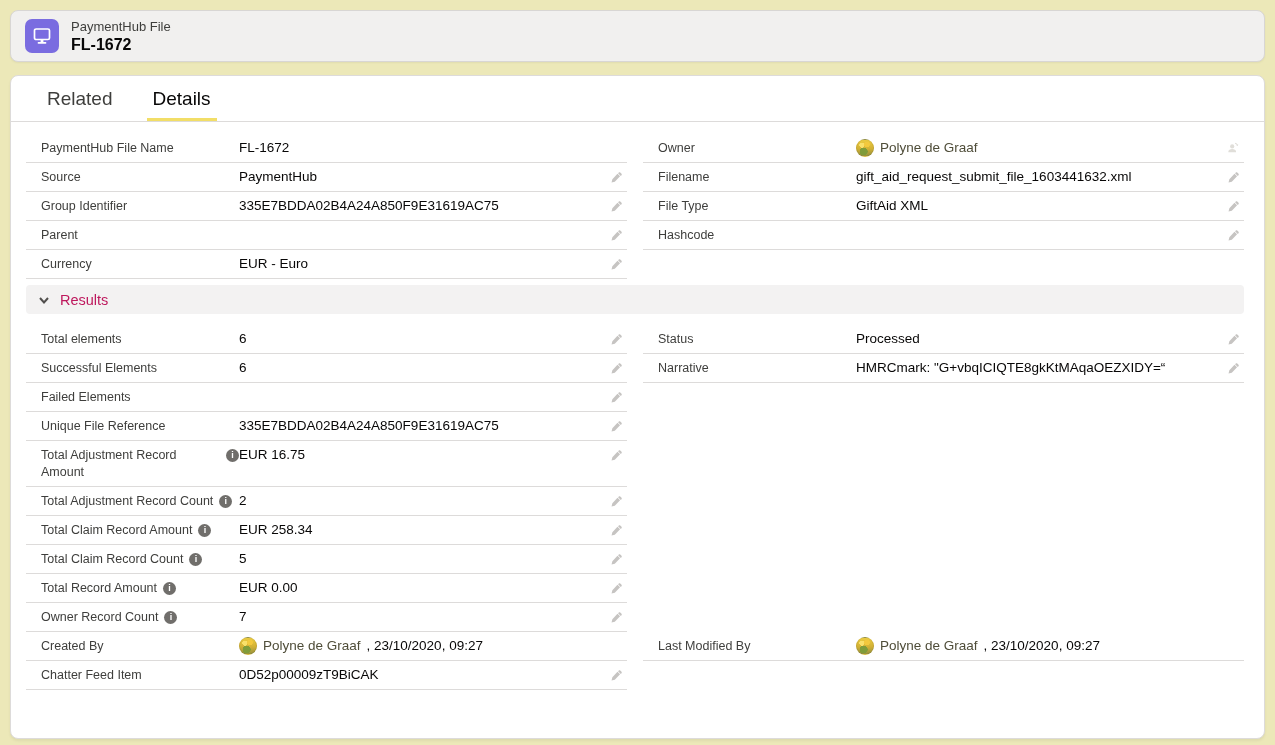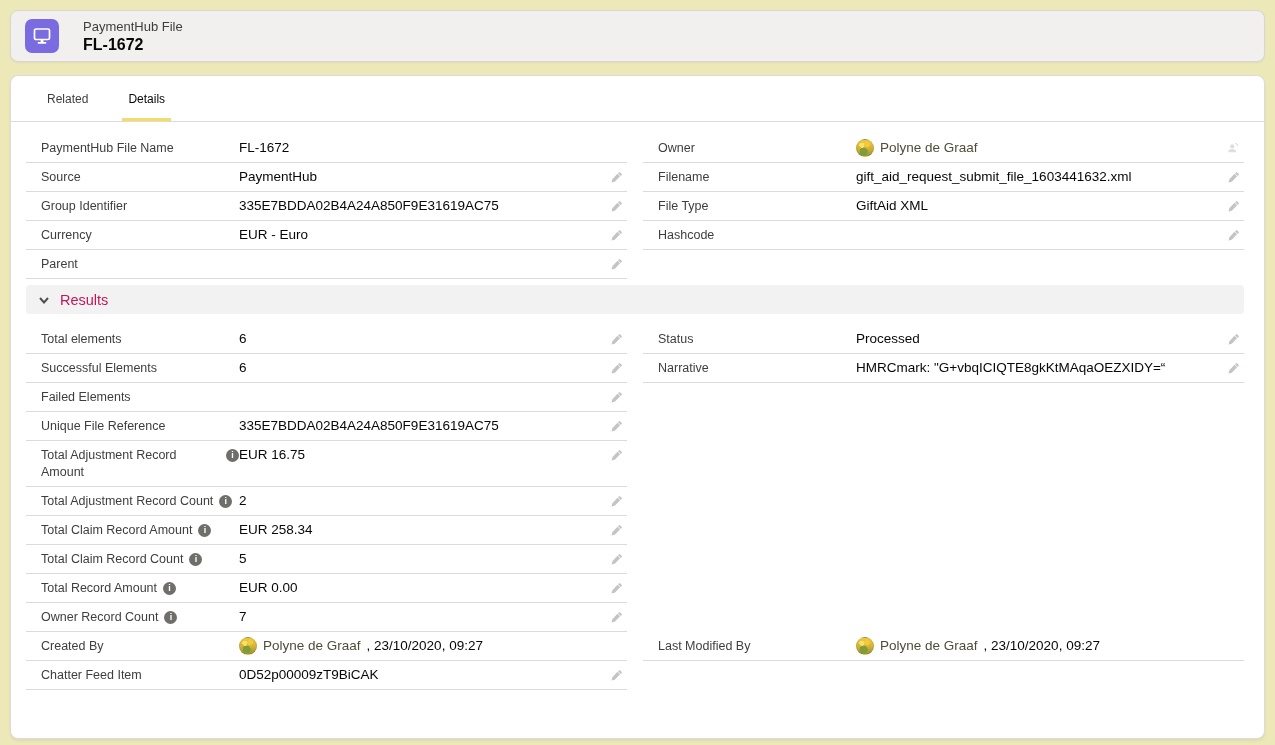--- a/index.html
+++ b/index.html
@@ -13,21 +13,21 @@
   }
   .card { border-radius: 8px; }
 
   
   .record-header {
     background: #f1f0ef;
     border: 1px solid #d8d6d4;
     height: 52px;
     display: flex;
     align-items: center;
-    gap: 24px;
+    gap: 12px;
     padding: 0 14px;
     margin-bottom: 13px;
     box-shadow: 0 1px 2px rgba(0,0,0,.05);
   }
   .entity-icon {
     width: 34px; height: 34px;
     background: #7a6ce0;
     border-radius: 7px;
     display: flex; align-items: center; justify-content: center;
     flex: none;
@@ -47,21 +47,21 @@
     display: flex;
     align-items: stretch;
     height: 46px;
     border-bottom: 1px solid #dddbda;
     padding: 0 16px;
   }
   .tab {
     display: flex; align-items: center;
     padding: 0 6px;
     margin: 0 14px;
-    font-size: 12px;
+    font-size: 19px;
     color: #3e3e3c;
     cursor: pointer;
   }
   .tab.active {
     font-weight: 400;
     color: #080707;
     box-shadow: inset 0 -3px 0 #f2de67;
   }
 
   
@@ -218,42 +218,42 @@
     </div>
     <button class="row-action">
       <svg class="pencil-svg" viewBox="0 0 16 16" aria-hidden="true">
         <path d="M12.6 1.8c-.5-.5-1.2-.5-1.7 0l-1 1 3.3 3.3 1-1c.5-.5.5-1.2 0-1.7l-1.6-1.6zM2.9 10.1l-1 4 4-1 6.5-6.5-3.2-3.2-6.3 6.7z"></path>
       </svg>
     </button>
 
   </div>
         <div class="field-row">
     <div class="field-label">
+      <span class="label-text">Parent</span>
+
+    </div>
+    <div class="field-value">
+
+      <span class="value-text"></span>
+    </div>
+    <button class="row-action">
+      <svg class="pencil-svg" viewBox="0 0 16 16" aria-hidden="true">
+        <path d="M12.6 1.8c-.5-.5-1.2-.5-1.7 0l-1 1 3.3 3.3 1-1c.5-.5.5-1.2 0-1.7l-1.6-1.6zM2.9 10.1l-1 4 4-1 6.5-6.5-3.2-3.2-6.3 6.7z"></path>
+      </svg>
+    </button>
+
+  </div>
+        <div class="field-row">
+    <div class="field-label">
       <span class="label-text">Currency</span>
 
     </div>
     <div class="field-value">
 
       <span class="value-text">EUR - Euro</span>
-    </div>
-    <button class="row-action">
-      <svg class="pencil-svg" viewBox="0 0 16 16" aria-hidden="true">
-        <path d="M12.6 1.8c-.5-.5-1.2-.5-1.7 0l-1 1 3.3 3.3 1-1c.5-.5.5-1.2 0-1.7l-1.6-1.6zM2.9 10.1l-1 4 4-1 6.5-6.5-3.2-3.2-6.3 6.7z"></path>
-      </svg>
-    </button>
-
-  </div>
-        <div class="field-row">
-    <div class="field-label">
-      <span class="label-text">Parent</span>
-
-    </div>
-    <div class="field-value">
-
-      <span class="value-text"></span>
     </div>
     <button class="row-action">
       <svg class="pencil-svg" viewBox="0 0 16 16" aria-hidden="true">
         <path d="M12.6 1.8c-.5-.5-1.2-.5-1.7 0l-1 1 3.3 3.3 1-1c.5-.5.5-1.2 0-1.7l-1.6-1.6zM2.9 10.1l-1 4 4-1 6.5-6.5-3.2-3.2-6.3 6.7z"></path>
       </svg>
     </button>
 
   </div>
       </div>
     <div class="col" id="main-right">

